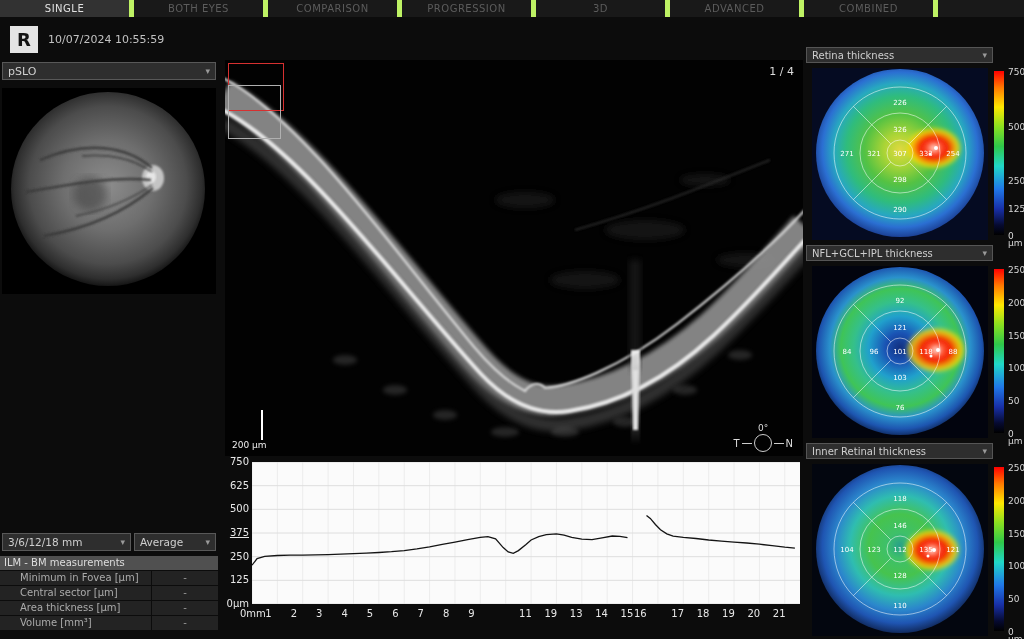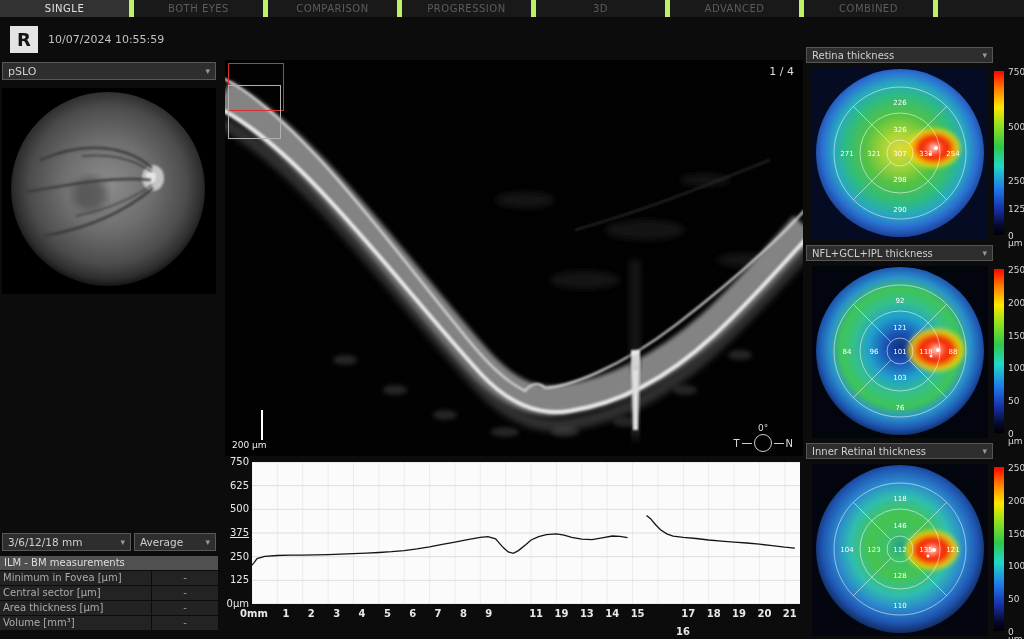--- a/index.html
+++ b/index.html
@@ -25,21 +25,21 @@
   #range-dd{left:2px;top:533px;width:129px;font-size:10.5px;}
   #avg-dd{left:134px;top:533px;width:82px;font-size:10.5px;}
 
   .fundus{position:absolute;left:2px;top:88px;width:214px;height:206px;background:#000;}
 
   
   .meas-title{position:absolute;left:0;top:556px;width:218px;height:14px;background:#505050;color:#dedede;
       font-size:10px;line-height:14px;padding-left:4px;box-sizing:border-box;}
   .meas-row{position:absolute;left:0;width:218px;height:14px;background:#232323;border-top:1px solid #0c0c0c;
       display:flex;font-size:10px;line-height:14px;}
-  .meas-row .lab{flex:1;color:#ababab;padding-left:3px;}
+  .meas-row .lab{flex:1;color:#ababab;padding-left:20px;}
   .meas-row .val{width:66px;color:#9a9a9a;text-align:center;border-left:1px solid #0c0c0c;}
 
   
   .oct{position:absolute;left:225px;top:60px;width:578px;height:396px;background:#000;}
   .oct svg{position:absolute;left:0;top:0;}
   .frame-ind{position:absolute;top:5px;right:9px;font-size:11px;color:#ddd;}
   .redbox{position:absolute;left:3px;top:3px;width:54px;height:46px;border:1px solid #d63030;}
   .whitebox{position:absolute;left:3px;top:25px;width:51px;height:52px;border:1px solid #b0b0b0;}
   .scalebar{position:absolute;left:7px;bottom:6px;display:flex;align-items:flex-end;flex-direction:column;}
   .scalebar-line{width:2px;height:30px;background:#fff;margin-right:4px;}
@@ -47,21 +47,21 @@
   .compass{position:absolute;right:10px;bottom:4px;text-align:center;font-size:10px;color:#ddd;}
   .compass-angle{font-size:9px;margin-bottom:1px;}
   .compass-row{display:flex;align-items:center;gap:2px;justify-content:center;}
   .compass-line{width:10px;height:1px;background:#ccc;}
   .compass-circle{width:16px;height:16px;border:1px solid #ccc;border-radius:50%;display:inline-block;}
 
   
   .chart{position:absolute;left:225px;top:458px;width:578px;height:181px;}
   #profile-plot{position:absolute;left:27px;top:4px;width:548px;height:142px;background:#fbfbfb;}
   #chart-ylabels span{position:absolute;width:24px;text-align:right;font-size:10px;color:#e8e8e8;left:0;}
-  #chart-xlabels span{position:absolute;top:150px;width:24px;text-align:right;font-size:10px;color:#e8e8e8;font-weight:bold;}
+  #chart-xlabels span{position:absolute;top:150px;width:24px;text-align:left;font-size:10px;color:#e8e8e8;}
 
   
   .map-head{position:absolute;left:806px;width:187px;height:16px;background:#2e2e2e;border:1px solid #555;
       font-size:10px;color:#cfcfcf;display:flex;align-items:center;justify-content:space-between;
       padding:0 5px;box-sizing:border-box;}
   .map-wrap{position:absolute;left:806px;width:218px;height:176px;}
   .map-svg{position:absolute;left:6px;top:2px;}
   .cbar{position:absolute;left:188px;top:5px;width:10px;height:164px;
       background:linear-gradient(to bottom,#ff0000 0%,#ff7800 10%,#ffe800 22%,#8ae020 34%,#2fc84a 46%,
       #20d8c8 58%,#2078e8 72%,#1830a8 84%,#060a30 94%,#000 100%);}
@@ -273,21 +273,21 @@
       <span style="left: 167.222px;">6</span>
       <span style="left: 192.593px;">7</span>
       <span style="left: 217.963px;">8</span>
       <span style="left: 243.333px;">9</span>
       <span style="left: 261px; margin-top: 36px;">10</span>
       <span style="left: 294.074px;">11</span>
       <span style="left: 319.444px;">19</span>
       <span style="left: 344.815px;">13</span>
       <span style="left: 370.185px;">14</span>
       <span style="left: 395.556px;">15</span>
-      <span style="left: 441px; margin-top: 18px;">16</span>
+      <span style="left: 409px;">16</span>
       <span style="left: 446.296px;">17</span>
       <span style="left: 471.667px;">18</span>
       <span style="left: 497.037px;">19</span>
       <span style="left: 522.407px;">20</span>
       <span style="left: 547.778px;">21</span>
     </div>
 </div>
 
 <div class="map-head" style="top:47px">
   <span>Retina thickness</span>

